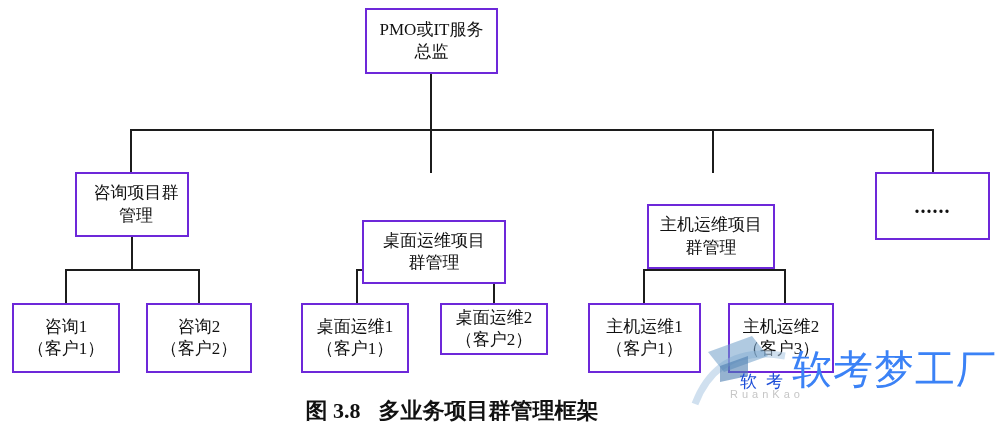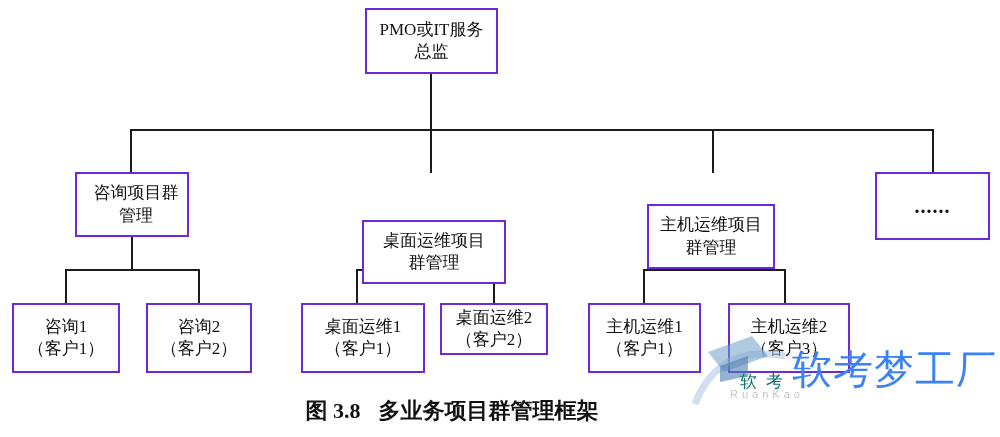--- a/index.html
+++ b/index.html
@@ -51,21 +51,21 @@
     z-index:3;
     white-space:nowrap;
     text-align:right;
   }
   #wm-logo{position:absolute;left:690px;top:326px;z-index:3;}
   #wm-logo-text{
     position:absolute;
     left:740px;top:370px;
     font-size:17px;
     letter-spacing:9px;
-    color:#0f766e;
+    color:#1d4ed8;
     font-family:"Liberation Sans","DejaVu Sans",sans-serif;
     z-index:4;
     white-space:nowrap;
   }
   #wm-logo-subtext{
     position:absolute;
     left:730px;top:388px;
     font-size:11px;
     letter-spacing:4px;
     color:#c6c6c6;
@@ -123,33 +123,33 @@
   </div>
 
   <div class="node" style="left:12px;top:303px;width:108px;height:70px;">
     <span>咨询1</span>
     <span>（客户1）</span>
   </div>
   <div class="node" style="left:146px;top:303px;width:106px;height:70px;">
     <span>咨询2</span>
     <span>（客户2）</span>
   </div>
-  <div class="node" style="left:301px;top:303px;width:124px;height:70px;">
+  <div class="node" style="left:301px;top:303px;width:108px;height:70px;">
     <span>桌面运维1</span>
     <span>（客户1）</span>
   </div>
   <div class="node" style="left:440px;top:303px;width:108px;height:52px;">
     <span>桌面运维2</span>
     <span>（客户2）</span>
   </div>
   <div class="node" style="left:588px;top:303px;width:113px;height:70px;">
     <span>主机运维1</span>
     <span>（客户1）</span>
   </div>
-  <div class="node" style="left:728px;top:303px;width:122px;height:70px;">
+  <div class="node" style="left:728px;top:303px;width:106px;height:70px;">
     <span>主机运维2</span>
     <span>（客户3）</span>
   </div>
 
   <div id="caption">
     <span class="fig-no">图 3.8</span><span>多业务项目群管理框架</span>
   </div>
 
   <svg id="wm-logo" width="115" height="85" viewBox="0 0 115 85">
     <path d="M5 78 Q 28 18 95 30" fill="none" stroke="#a9c7e2" stroke-width="7" opacity="0.55"></path>

